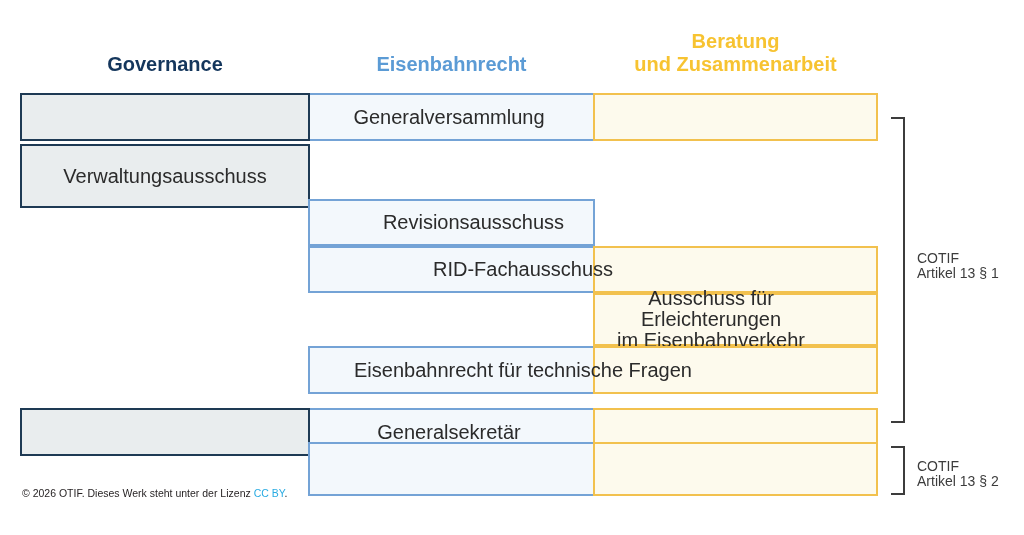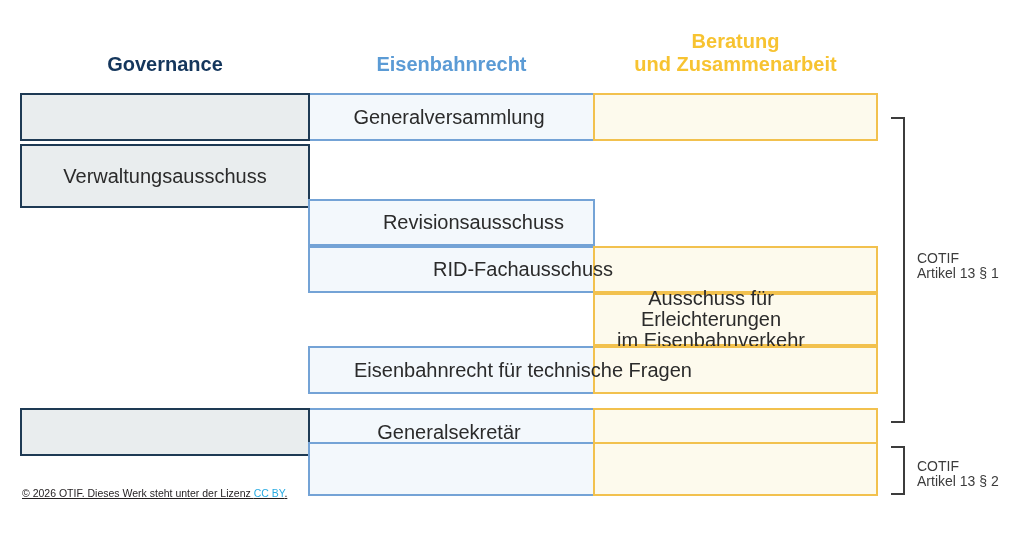--- a/index.html
+++ b/index.html
@@ -39,21 +39,21 @@
 
   .bracket{position:absolute;border-top:2px solid var(--bracket);
     border-right:2px solid var(--bracket);border-bottom:2px solid var(--bracket);}
   #bracket-1{left:891px;top:117px;width:12px;height:302px;}
   #bracket-2{left:891px;top:446px;width:12px;height:45px;}
   .bracket-label{position:absolute;left:917px;font-size:14px;line-height:14.5px;
     color:var(--bracket);white-space:pre-line;}
   #bracket-1-label{top:251px;}
   #bracket-2-label{top:459px;}
 
-  #footer{position:absolute;left:22px;top:487px;font-size:10.5px;color:#231F20;text-decoration:underline;}
+  #footer{position:absolute;left:22px;top:487px;font-size:10.5px;color:#231F20;}
   #footer a{color:var(--link);text-decoration:none;cursor:pointer;}
 </style>
 </head>
 <body>
 
 <div id="canvas">
 
   <div class="col-header" id="hdr-gov">Governance</div>
   <div class="col-header" id="hdr-law">Eisenbahnrecht</div>
   <div class="col-header" id="hdr-coop">Beratung

